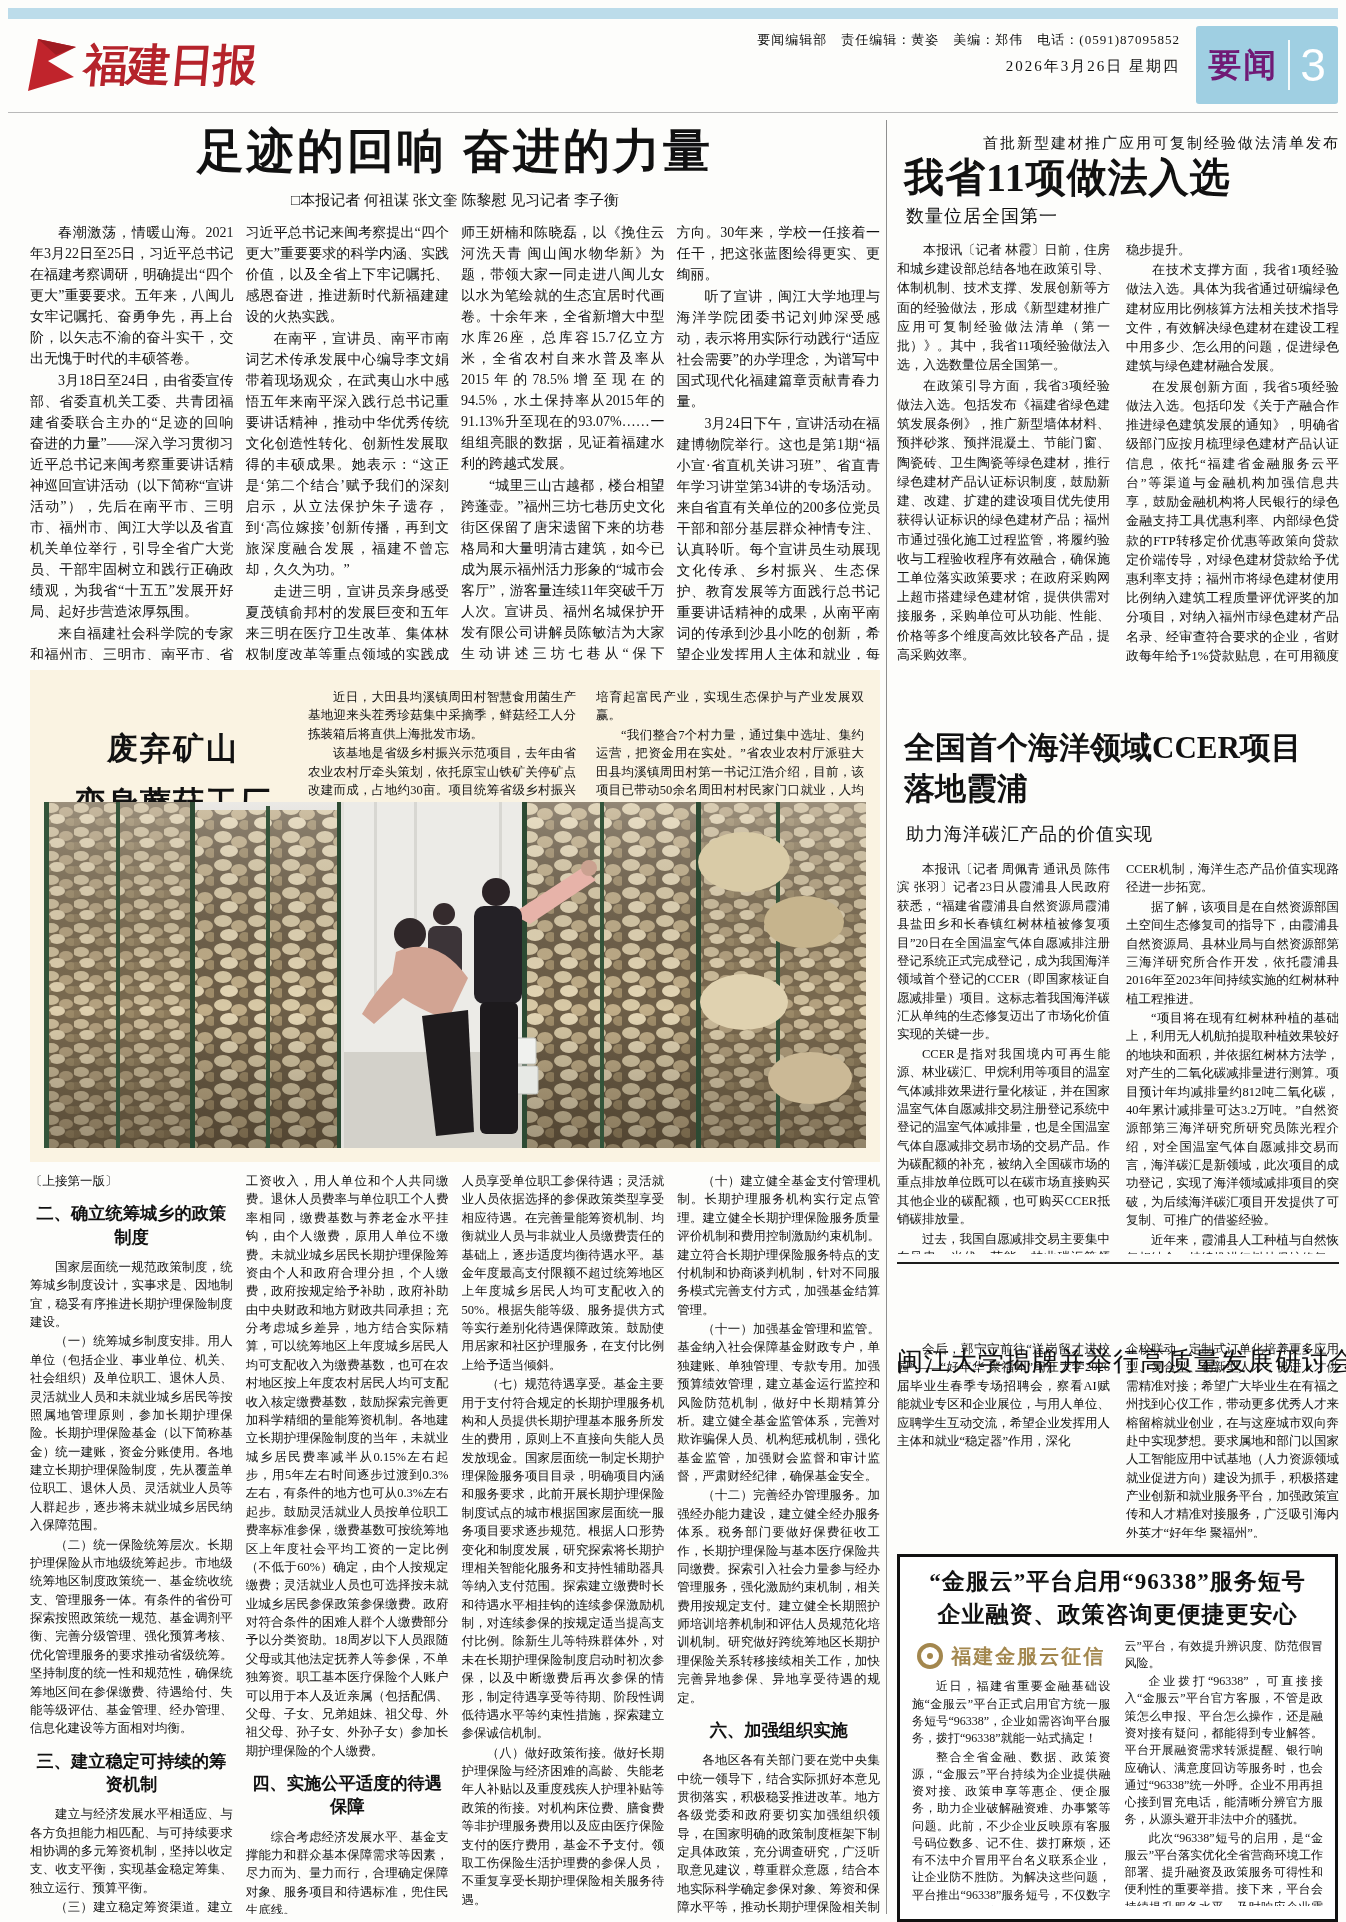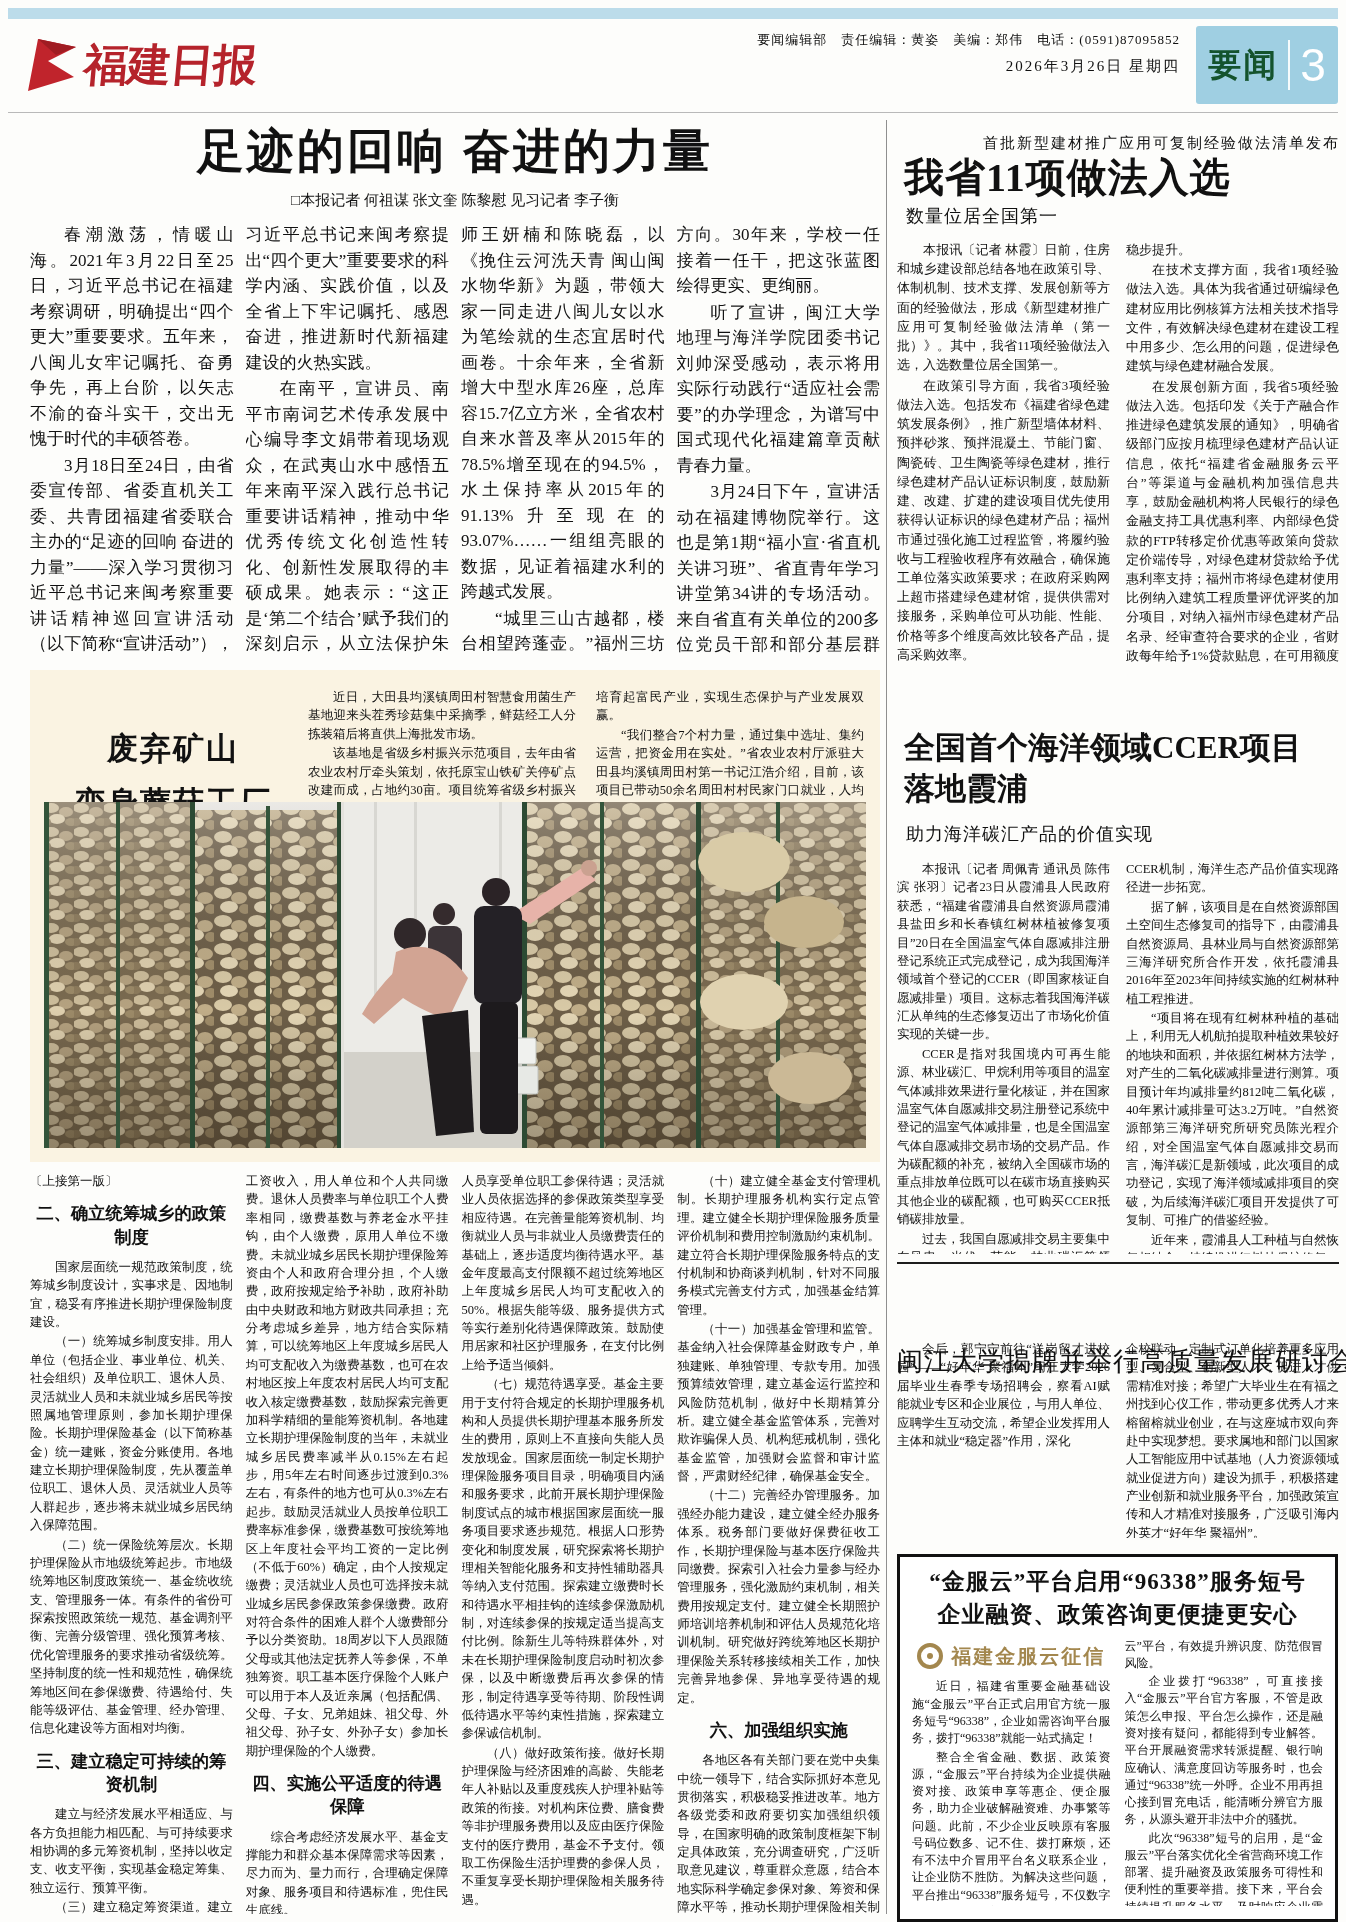--- a/index.html
+++ b/index.html
@@ -9,38 +9,38 @@
   
   .topstrip{left:8px;top:8px;width:1330px;height:11px;background:var(--accent-blue-light,#bcdcea);}
   .logo{left:26px;top:22px;width:260px;height:86px;display:flex;align-items:center;gap:6px;}
   .logo-text{color:var(--masthead-red,#b5232b);font-size:44px;font-weight:bold;
              transform:skewX(-5deg);letter-spacing:-1px;white-space:nowrap;}
   .edit-info{left:560px;top:30px;width:620px;text-align:right;line-height:1.5;}
   .edit-info .l1{font-size:13px;letter-spacing:1px;}
   .edit-info .l2{font-size:15px;margin-top:5px;letter-spacing:2px;}
   .badge{left:1196px;top:26px;width:142px;height:78px;background:var(--accent-blue,#9fcfe2);
          border-radius:3px;display:flex;align-items:center;justify-content:center;gap:10px;}
-  .badge-sec{color:#14532d;font-size:33px;font-weight:bold;letter-spacing:2px;
+  .badge-sec{color:#701a75;font-size:33px;font-weight:bold;letter-spacing:2px;
              font-family:"Liberation Sans",sans-serif;}
   .badge-div{width:2px;height:50px;background:#fff;opacity:.9;}
   .badge-num{color:#fff;font-size:46px;font-family:"Liberation Sans",sans-serif;font-weight:300;}
   .header-rule{left:8px;top:112px;width:1330px;height:1px;background:#b9b9b9;}
   .vdivider{left:886px;top:120px;width:1px;height:1794px;background:#8f8f8f;}
   
   .cols{display:flex;overflow:hidden;text-align:justify;}
   .ncol{flex:1;overflow:hidden;}
   .blk{text-indent:2em;margin:0 0 1px 0;}
   .blk-h{text-indent:0;text-align:center;font-weight:bold;font-size:1.38em;line-height:1.35;
          margin:12px 0 9px;}
   .blk-cont{text-indent:0;}
   
   .main-headline{left:30px;top:120px;width:850px;text-align:center;font-size:47px;font-weight:900;
                  font-family:"Liberation Sans",sans-serif;letter-spacing:3px;white-space:nowrap;}
   .main-byline{left:30px;top:191px;width:850px;text-align:center;font-size:15px;}
-  .main-cols{left:30px;top:222px;width:850px;height:438px;gap:12px;font-size:17px;line-height:1.5;}
+  .main-cols{left:30px;top:222px;width:850px;height:438px;gap:12px;font-size:14px;line-height:1.5;}
   
   .feature-box{left:30px;top:670px;width:850px;height:492px;background:var(--feature-bg,#faf3e2);}
   .feature-title{position:absolute;left:18px;top:52px;width:250px;text-align:center;
                  font-weight:900;font-size:31px;line-height:1.75;letter-spacing:2px;
                  font-family:"Liberation Sans",sans-serif;}
   .feature-cols{position:absolute;left:278px;top:18px;width:556px;height:112px;gap:20px;
                 font-size:12.5px;line-height:1.47;}
   .feature-photo{position:absolute;left:14px;top:132px;width:822px;height:346px;}
   .feature-photo svg{display:block;width:100%;height:100%;}
   

